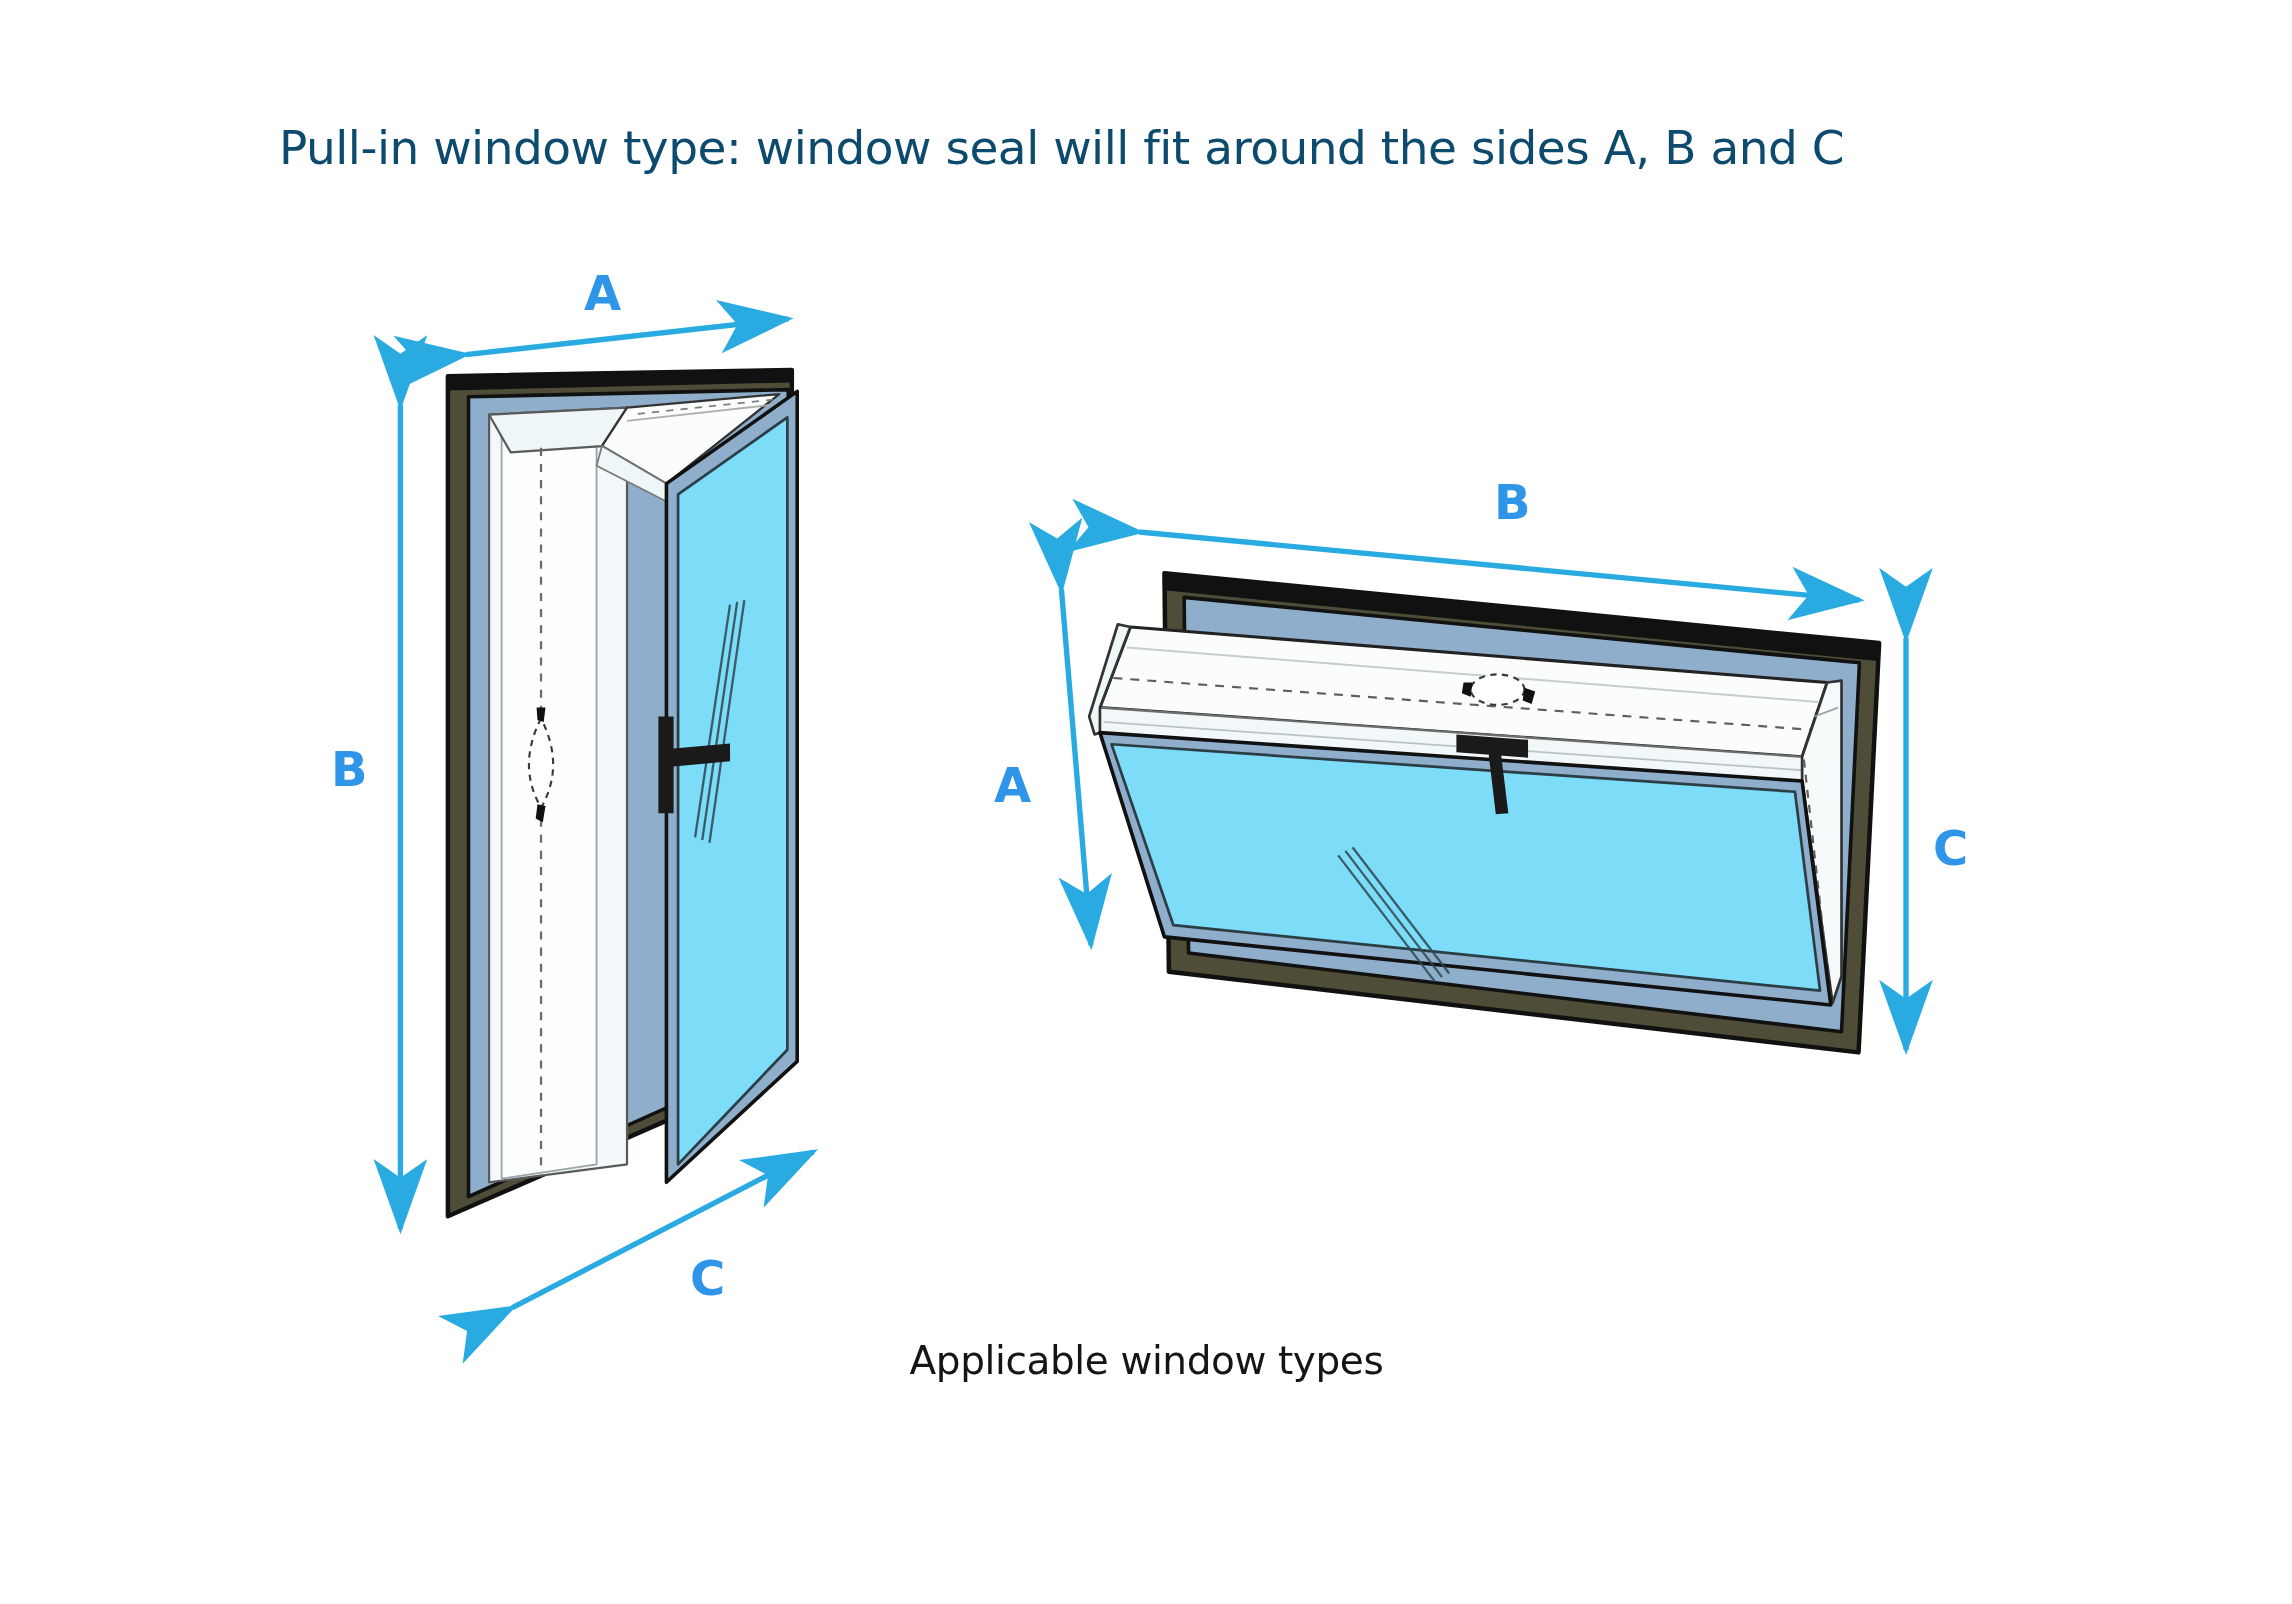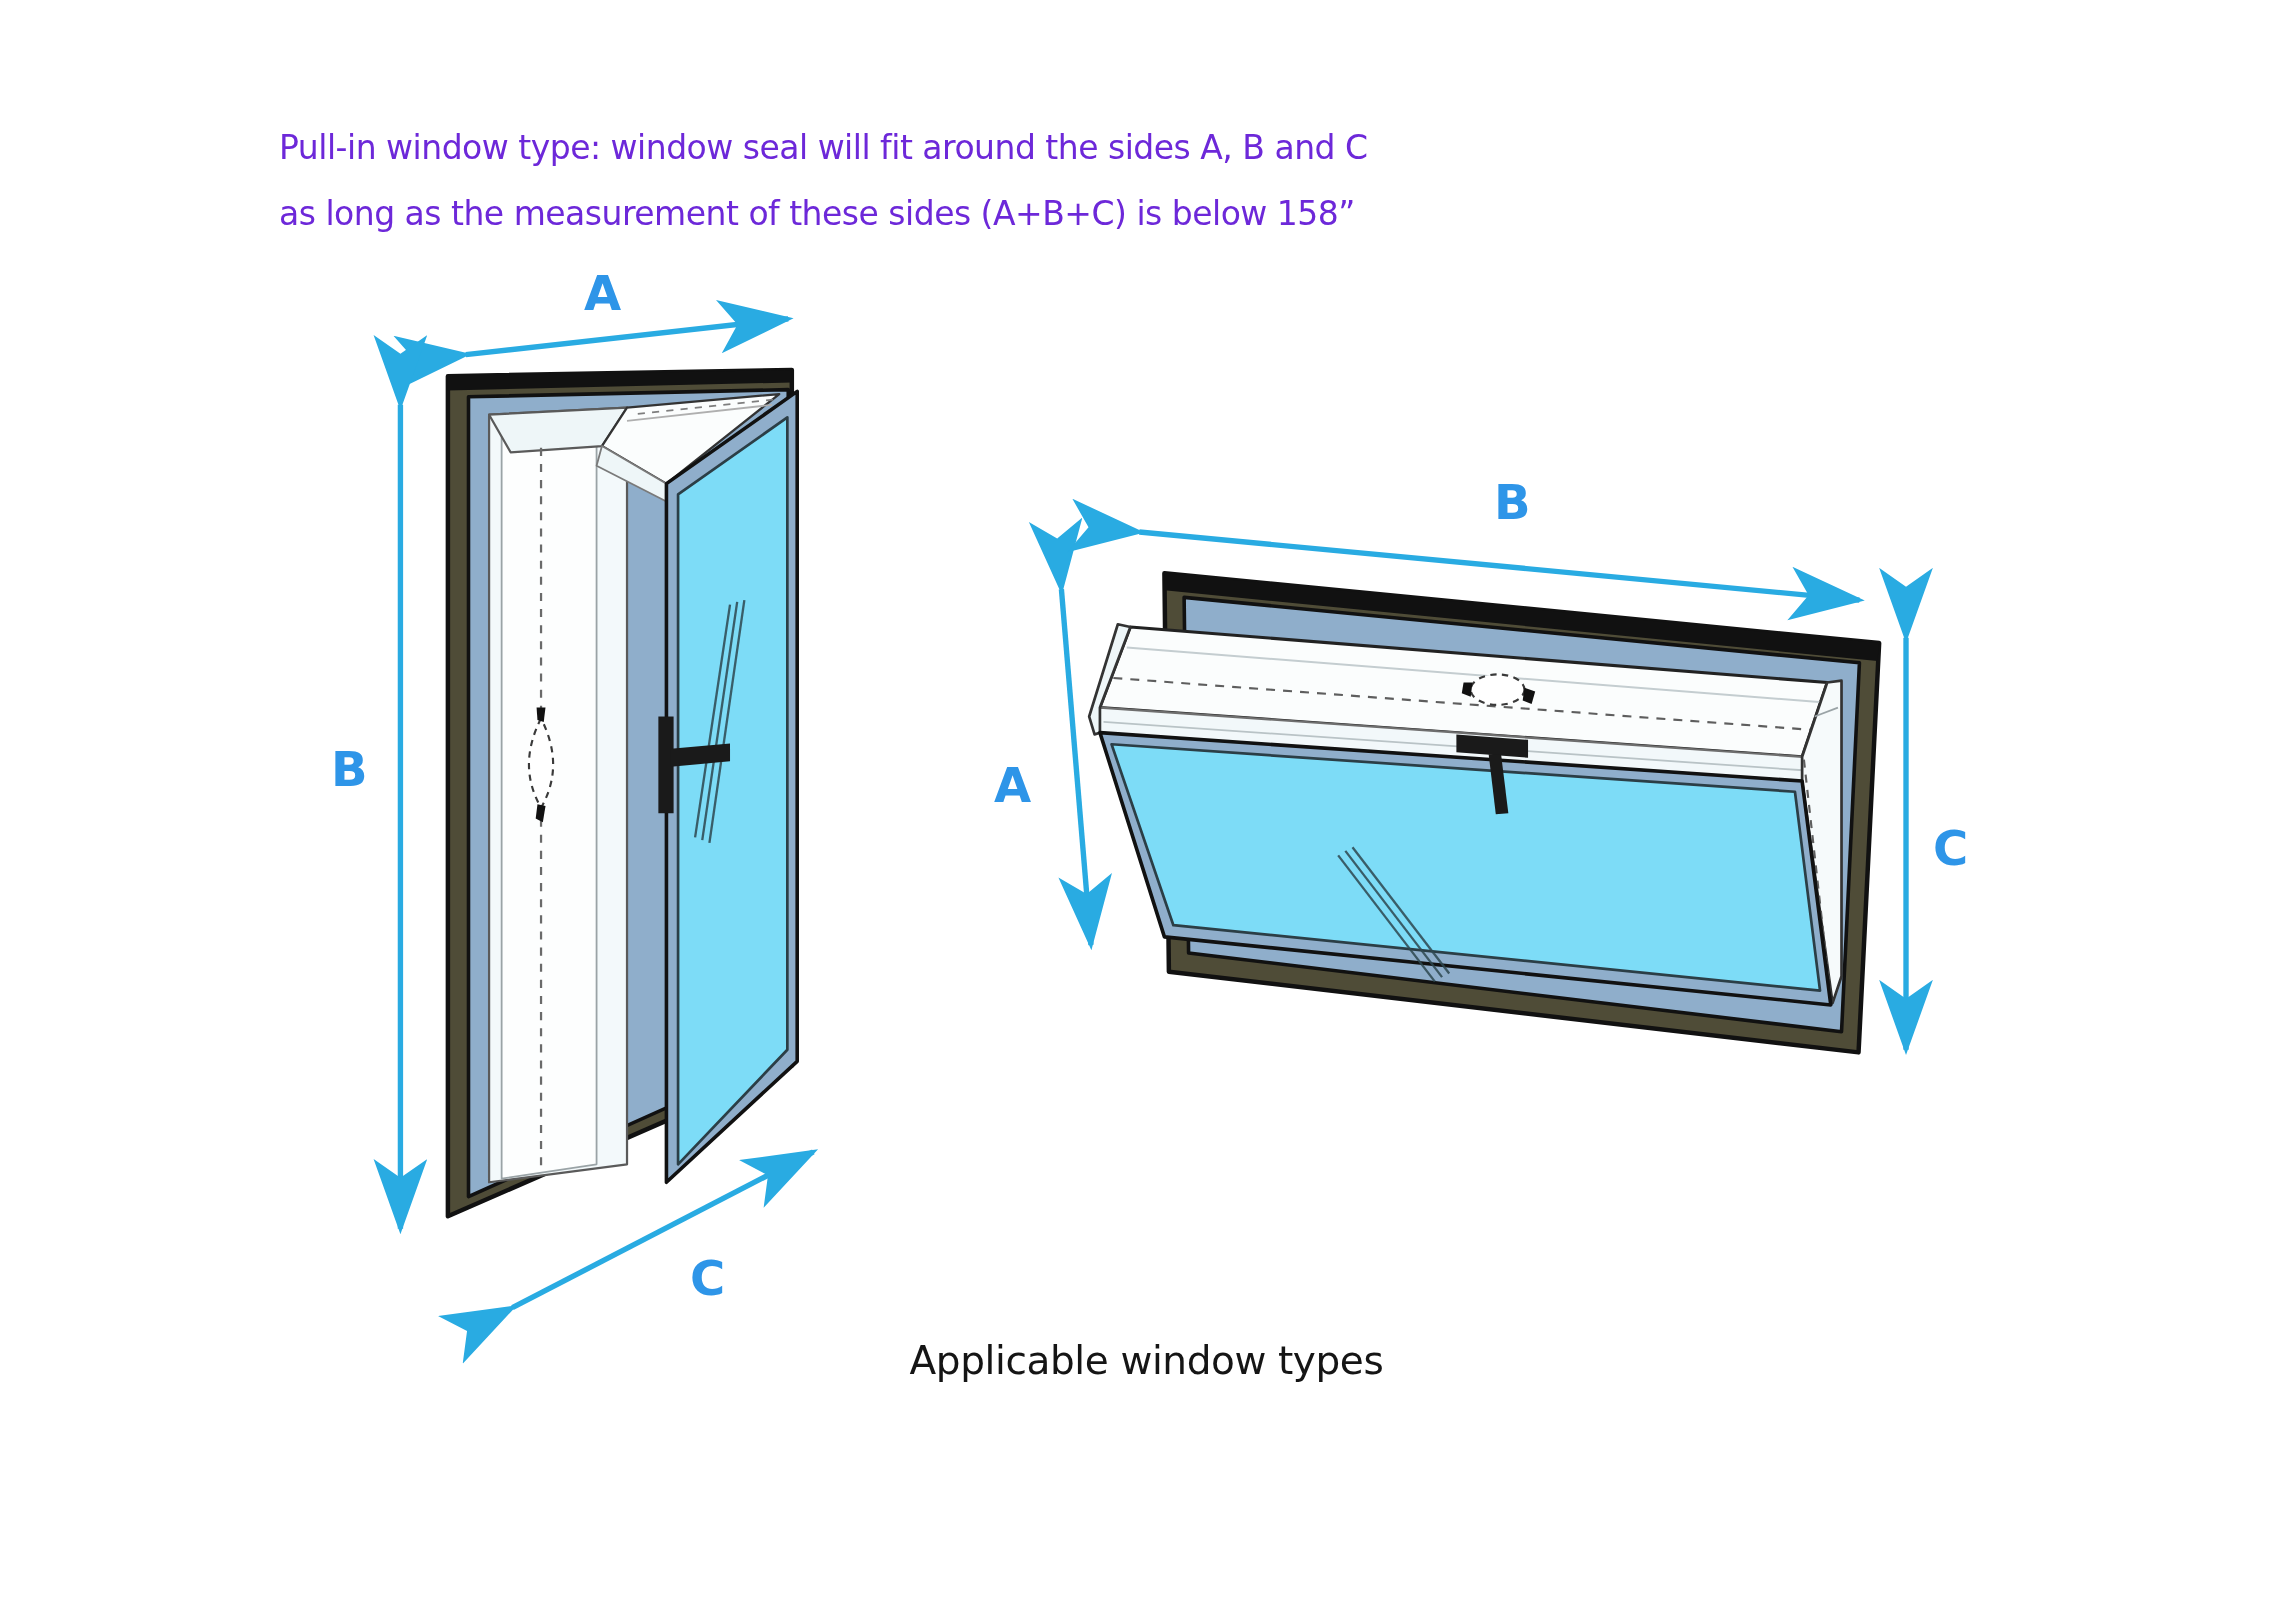--- a/index.html
+++ b/index.html
@@ -23,23 +23,23 @@
     background: #ffffff;
   }
   .title-block {
     position: absolute;
     left: 279px;
     top: 115px;
     width: 1845px;
   }
   .title-line {
     font-family: "DejaVu Sans", sans-serif;
-    font-size: 33px;
+    font-size: 47px;
     line-height: 66px;
-    color: #6d28d9;
+    color: #0c4a6e;
     font-weight: 400;
     letter-spacing: -0.5px;
     white-space: nowrap;
   }
   .caption {
     position: absolute;
     left: 0;
     top: 1338px;
     width: 2293px;
     text-align: center;
@@ -65,21 +65,20 @@
     overflow: visible;
   }
 </style>
 </head>
 <body>
 
 <div id="stage">
 
   <div class="title-block">
     <div class="title-line">Pull-in window type: window seal will fit around the sides A, B and C</div>
-    <div class="title-line">as long as the measurement of these sides (A+B+C) is below 158”</div>
   </div>
 
   <svg class="art" viewBox="0 0 2560 1792">
     <defs>
       <marker id="ah" markerWidth="16" markerHeight="16" refX="13" refY="5" orient="auto" markerUnits="strokeWidth">
         <path d="M0,0 L14,5 L0,10 L3.5,5 Z" fill="#29ABE2"></path>
       </marker>
       <marker id="ah2" markerWidth="16" markerHeight="16" refX="13" refY="5" orient="auto" markerUnits="strokeWidth">
         <path d="M0,0 L14,5 L0,10 L3.5,5 Z" fill="#29ABE2"></path>
       </marker>

